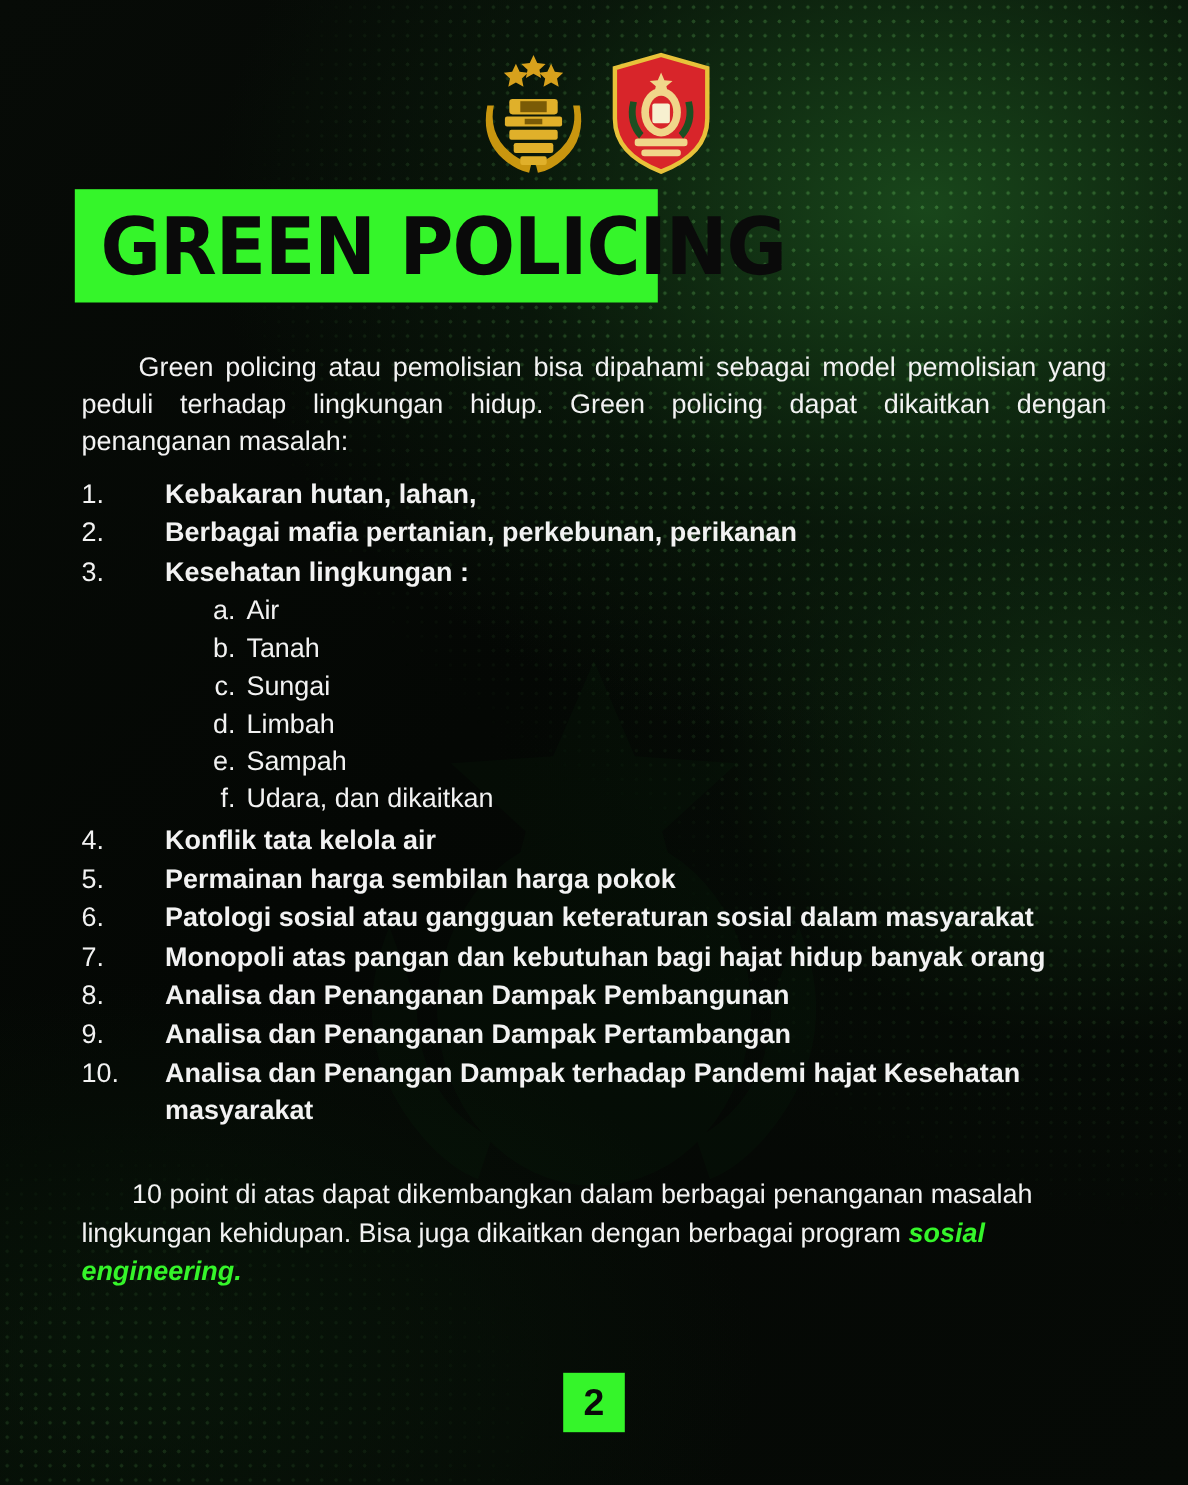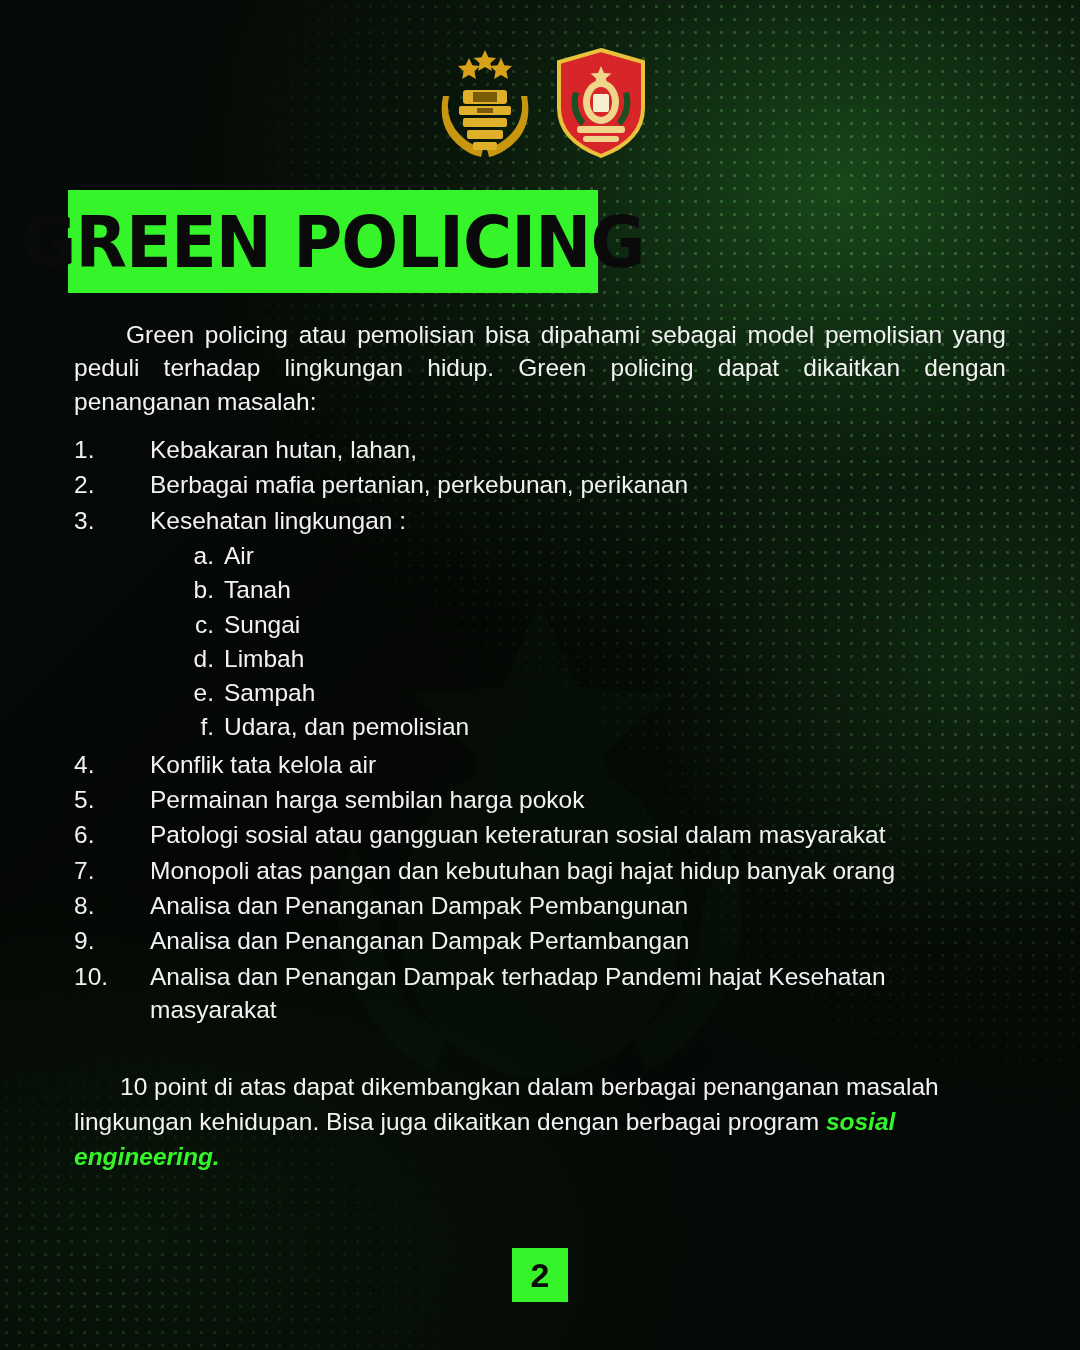--- a/index.html
+++ b/index.html
@@ -57,27 +57,27 @@
     width: 100%;
     display: flex;
     justify-content: center;
     align-items: flex-start;
     gap: 10px;
   }
 
   .title-band {
     position: absolute;
     left: 68px;
-    top: 190px;
+    top: 172px;
     width: 530px;
     height: 103px;
     background: #35f52a;
     display: flex;
     align-items: center;
-    justify-content: center;
+    justify-content: flex-start;
   }
   .title-band h1 {
     font-family: "DejaVu Sans", sans-serif;
     font-size: 72px;
     line-height: 1;
     font-weight: 900;
     letter-spacing: -1px;
     color: #0a0a0a;
     transform: scaleX(0.93);
     white-space: nowrap;
@@ -107,20 +107,21 @@
     display: flex;
     align-items: flex-start;
     margin-bottom: 2px;
   }
   ol.main-list > li .num {
     width: 76px;
     flex: 0 0 76px;
   }
   ol.main-list > li .txt {
     flex: 1 1 auto;
+    font-weight: bold;
   }
 
   ol.sub-list {
     list-style: none;
     margin: 2px 0 2px 0;
   }
   ol.sub-list > li {
     display: flex;
     align-items: flex-start;
     margin-bottom: 1px;
@@ -269,21 +270,21 @@
         <li>
           <span class="sub-num">d.</span>
           <span>Limbah</span>
         </li>
         <li>
           <span class="sub-num">e.</span>
           <span>Sampah</span>
         </li>
         <li>
           <span class="sub-num">f.</span>
-          <span>Udara, dan pemolisian</span>
+          <span>Udara, dan dikaitkan</span>
         </li>
       </ol>
     </div>
 
     <ol class="main-list">
       <li>
         <span class="num">4.</span>
         <span class="txt">Konflik tata kelola air</span>
       </li>
       <li>

